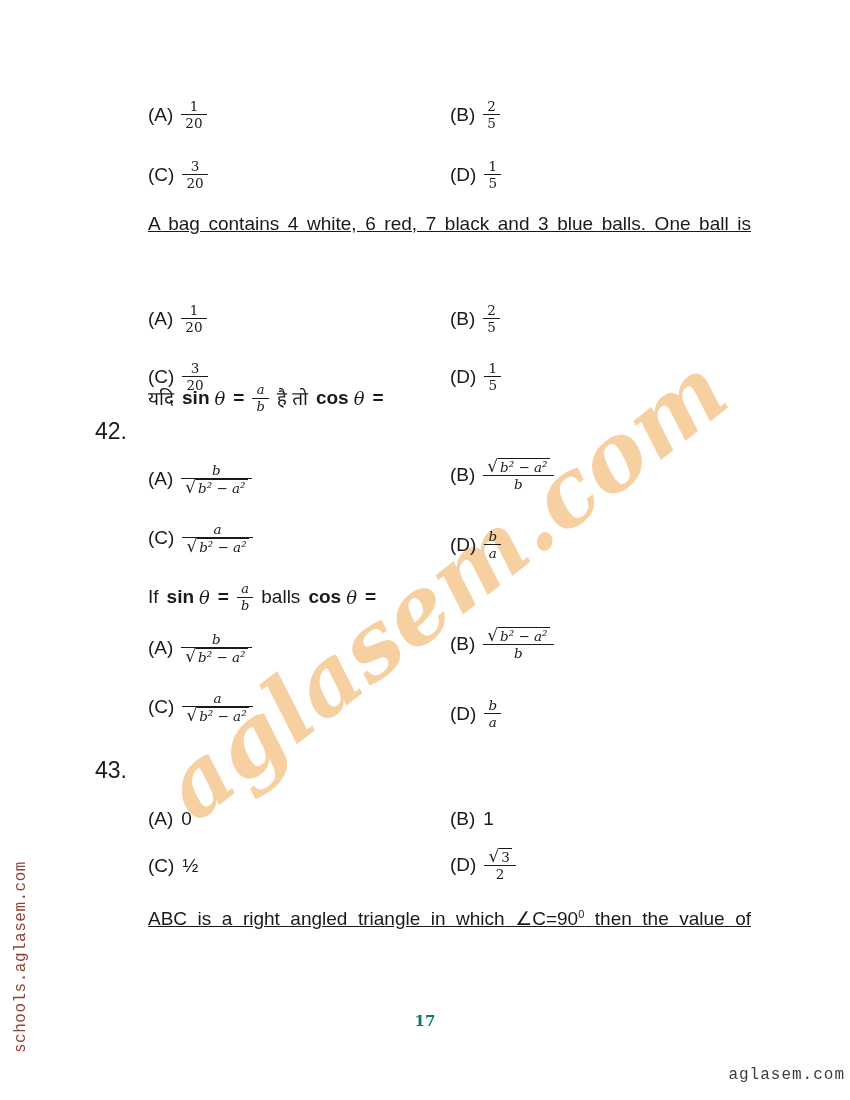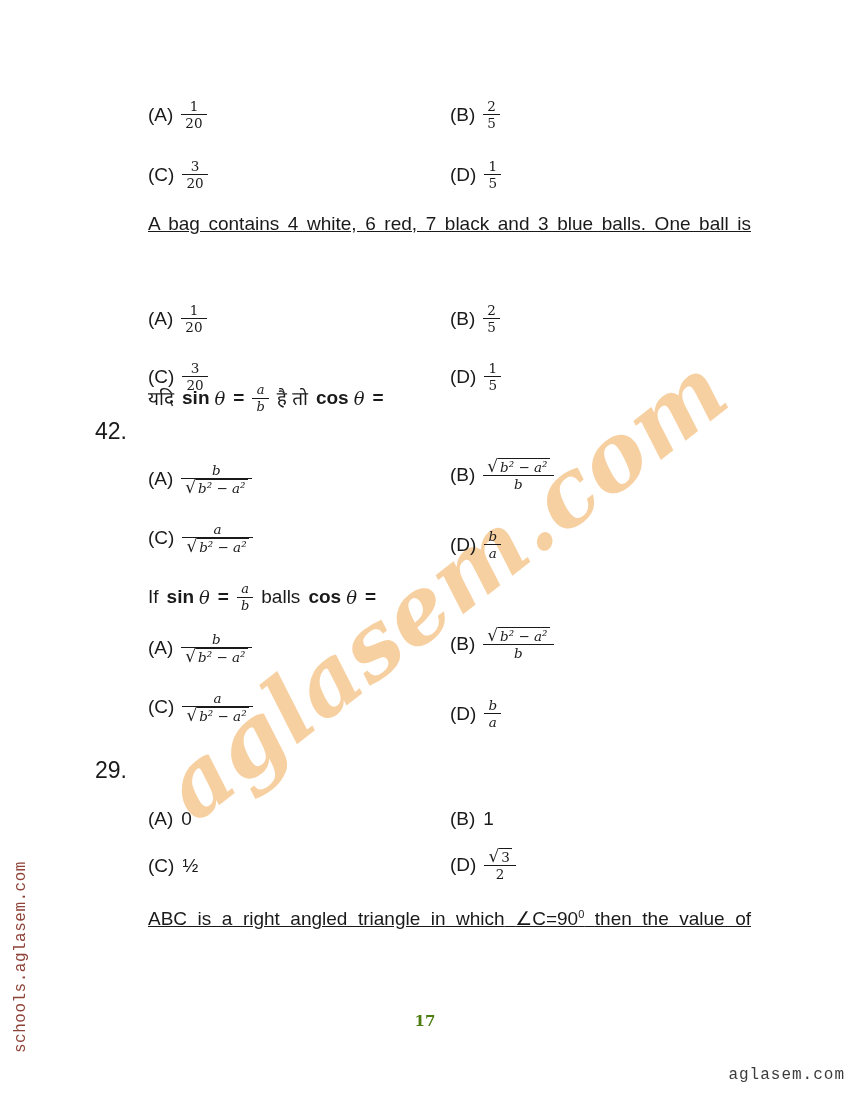--- a/index.html
+++ b/index.html
@@ -21,21 +21,21 @@
     position:absolute; left:12px; top:1053px; transform:rotate(-90deg); transform-origin:0 0;
     font-family:"Liberation Mono", monospace; font-size:16px; letter-spacing:0.5px;
     color:#8e4238; white-space:nowrap;
   }
   .footer-brand {
     position:absolute; right:5px; top:1066px;
     font-family:"Liberation Mono", monospace; font-size:16px; letter-spacing:1px; color:#3c3c3c;
   }
   .page-num {
     position:absolute; left:0; right:0; top:1012px; text-align:center;
-    font-family:"DejaVu Serif", serif; font-weight:bold; font-size:15px; color:#4d7c0f;
+    font-family:"DejaVu Serif", serif; font-weight:bold; font-size:15px; color:#0f766e;
   }
 
   .qnum { position:absolute; left:95px; font-size:23px; }
   .qline { position:absolute; left:148px; display:flex; align-items:center; gap:8px; font-size:19px; white-space:nowrap; }
   .nog { display:inline-flex; align-items:flex-end; gap:5px; }
 
   .para-line { position:absolute; left:148px; width:603px; font-size:19px; line-height:26px;text-decoration:underline; }
   .just { text-align:justify; text-align-last:justify; }
 
   .opt { position:absolute; display:flex; align-items:center; gap:8px; font-size:19px; }
@@ -215,21 +215,21 @@
         </span>
     </div>
     <div class="opt" style="left:450px;top:697px">
       <span class="opt-label">(D)</span>
       <span class="frac">
           <span class="num ital">b</span>
           <span class="den ital">a</span>
         </span>
     </div>
 
-    <div class="qnum" style="top:757px">29.</div>
+    <div class="qnum" style="top:757px">43.</div>
 
     <div class="opt" style="left:148px;top:808px">
       <span class="opt-label">(A)</span>
       <span>0</span>
     </div>
     <div class="opt" style="left:450px;top:808px">
       <span class="opt-label">(B)</span>
       <span>1</span>
     </div>
     <div class="opt" style="left:148px;top:855px">

